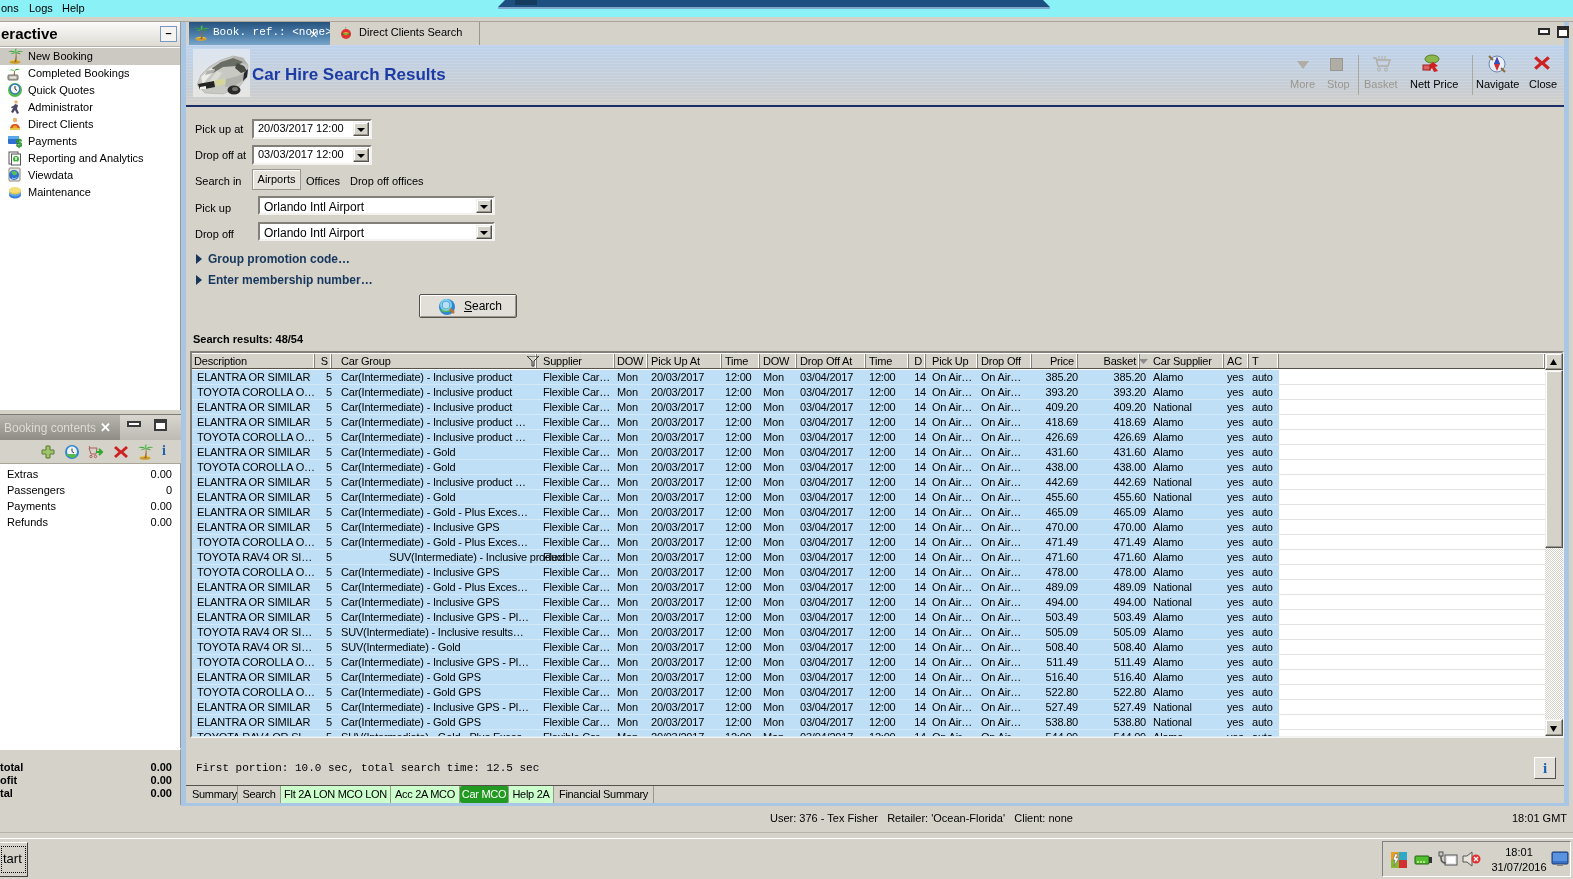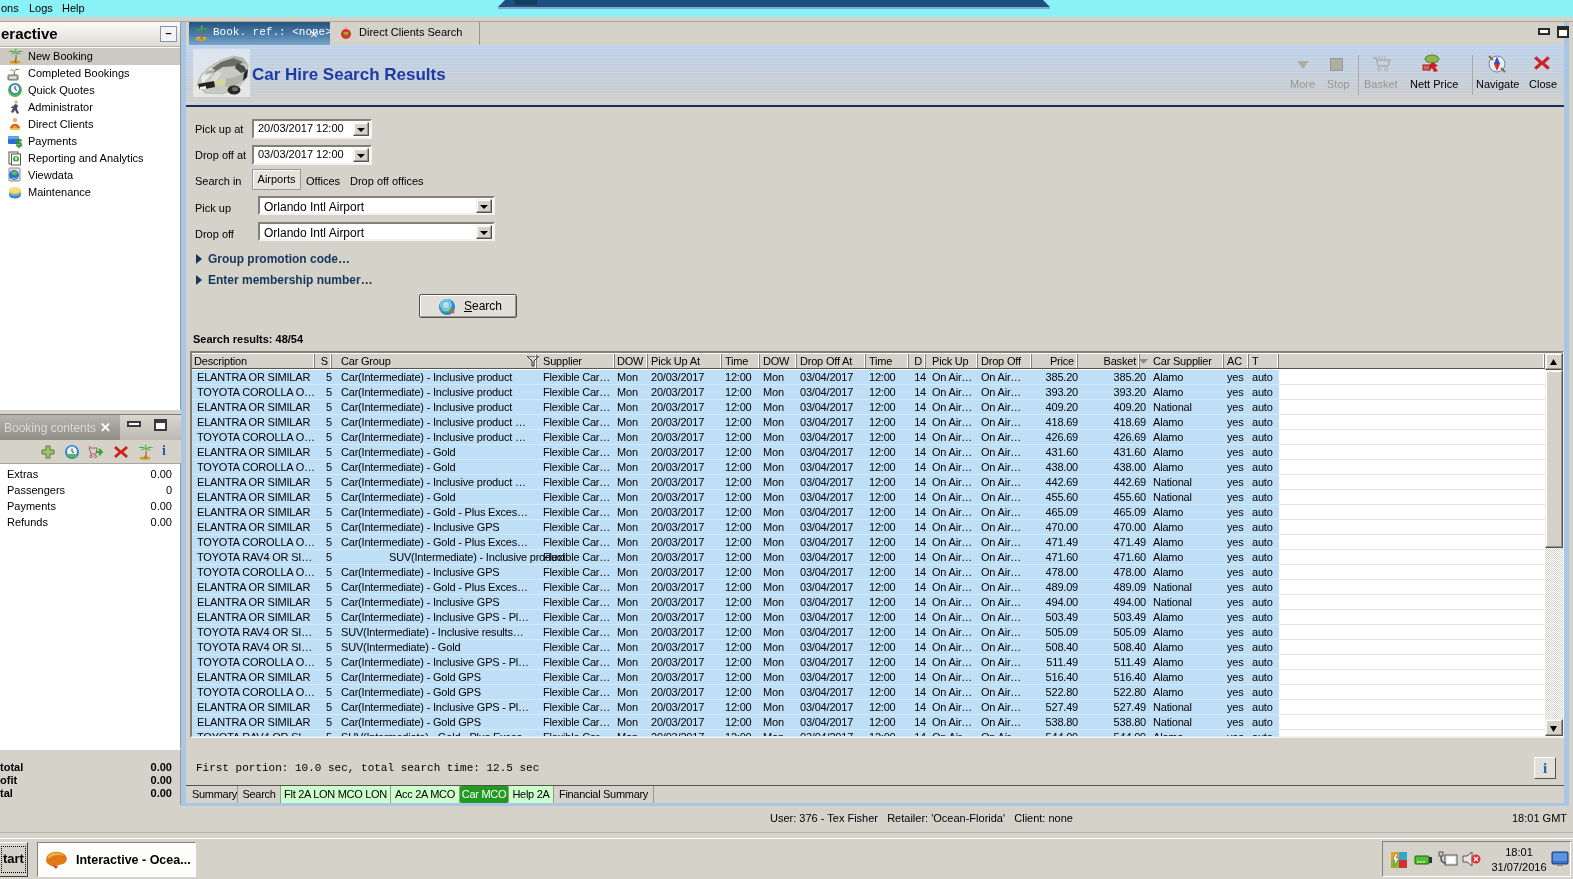--- a/index.html
+++ b/index.html
@@ -881,30 +881,22 @@
 </div>
 
 <div class="abs" style="left:0;top:806px;width:1573px;height:26px;background:#d5d2ca;">
   <span class="abs" style="left:770px;top:6px;">User: 376 - Tex Fisher&nbsp;&nbsp;&nbsp;Retailer: 'Ocean-Florida'&nbsp;&nbsp;&nbsp;Client: none</span>
   <span class="abs" style="left:1512px;top:6px;">18:01 GMT</span>
 </div>
 <div class="abs" style="left:0;top:832px;width:1573px;height:6px;background:#d5d2ca;border-top:1px solid #b5b2a9;"></div>
 
 <div class="abs" style="left:0;top:838px;width:1573px;height:41px;background:#d5d2ca;border-top:1px solid #fff;">
   <div class="abs" style="left:-14px;top:3px;width:42px;height:35px;background:#d5d2ca;border:1px solid;border-color:#fff #404040 #404040 #fff;">
-    <span class="abs" style="left:16px;top:8px;font-weight:bold;font-size:13px;">tart</span>
+    <span class="abs" style="left:16px;top:8px;font-weight:normal;font-size:13px;">tart</span>
     <span class="abs" style="left:14px;top:3px;width:25px;height:27px;border:1px dotted #000;"></span>
-  </div>
-  <div class="abs" style="left:37px;top:3px;width:159px;height:35px;background:#fdfdfc;border:1px solid;border-color:#808080 #fff #fff #808080;">
-    <span class="abs" style="left:6px;top:5px;"><svg width="26" height="24" viewBox="0 0 26 24">
-          <path d="M3 8c4-5 14-6 19 0 2 3 0 7-3 8l-8 2c-4 1-8-2-9-5z" fill="#e07818"></path>
-          <path d="M4 8c4-4 12-5 16 0-5-2-11-1-16 3z" fill="#f0b040"></path>
-          <path d="M8 17l4 4 2-3z" fill="#c05010"></path>
-        </svg></span>
-    <span class="abs" style="left:38px;top:10px;font-weight:bold;font-size:12.5px;">Interactive - Ocea...</span>
   </div>
   <div class="abs" style="left:1382px;top:2px;width:189px;height:36px;border:1px solid;border-color:#808080 #fff #fff #808080;font-size:11px;">
     <span class="abs" style="left:7px;top:9px;"><svg width="18" height="18" viewBox="0 0 18 18">
           <rect x="1" y="1" width="8" height="8" fill="#e8a020"></rect>
           <rect x="9" y="1" width="8" height="8" fill="#30a8c8"></rect>
           <rect x="1" y="9" width="8" height="8" fill="#88b830"></rect>
           <rect x="9" y="9" width="8" height="8" fill="#d03030"></rect>
           <path d="M5 3L3 9h2l-1 6 5-8H6l2-4z" fill="#fff" stroke="#555" stroke-width="0.5"></path>
         </svg></span>
     <span class="abs" style="left:31px;top:10px;"><svg width="20" height="16" viewBox="0 0 20 16">

